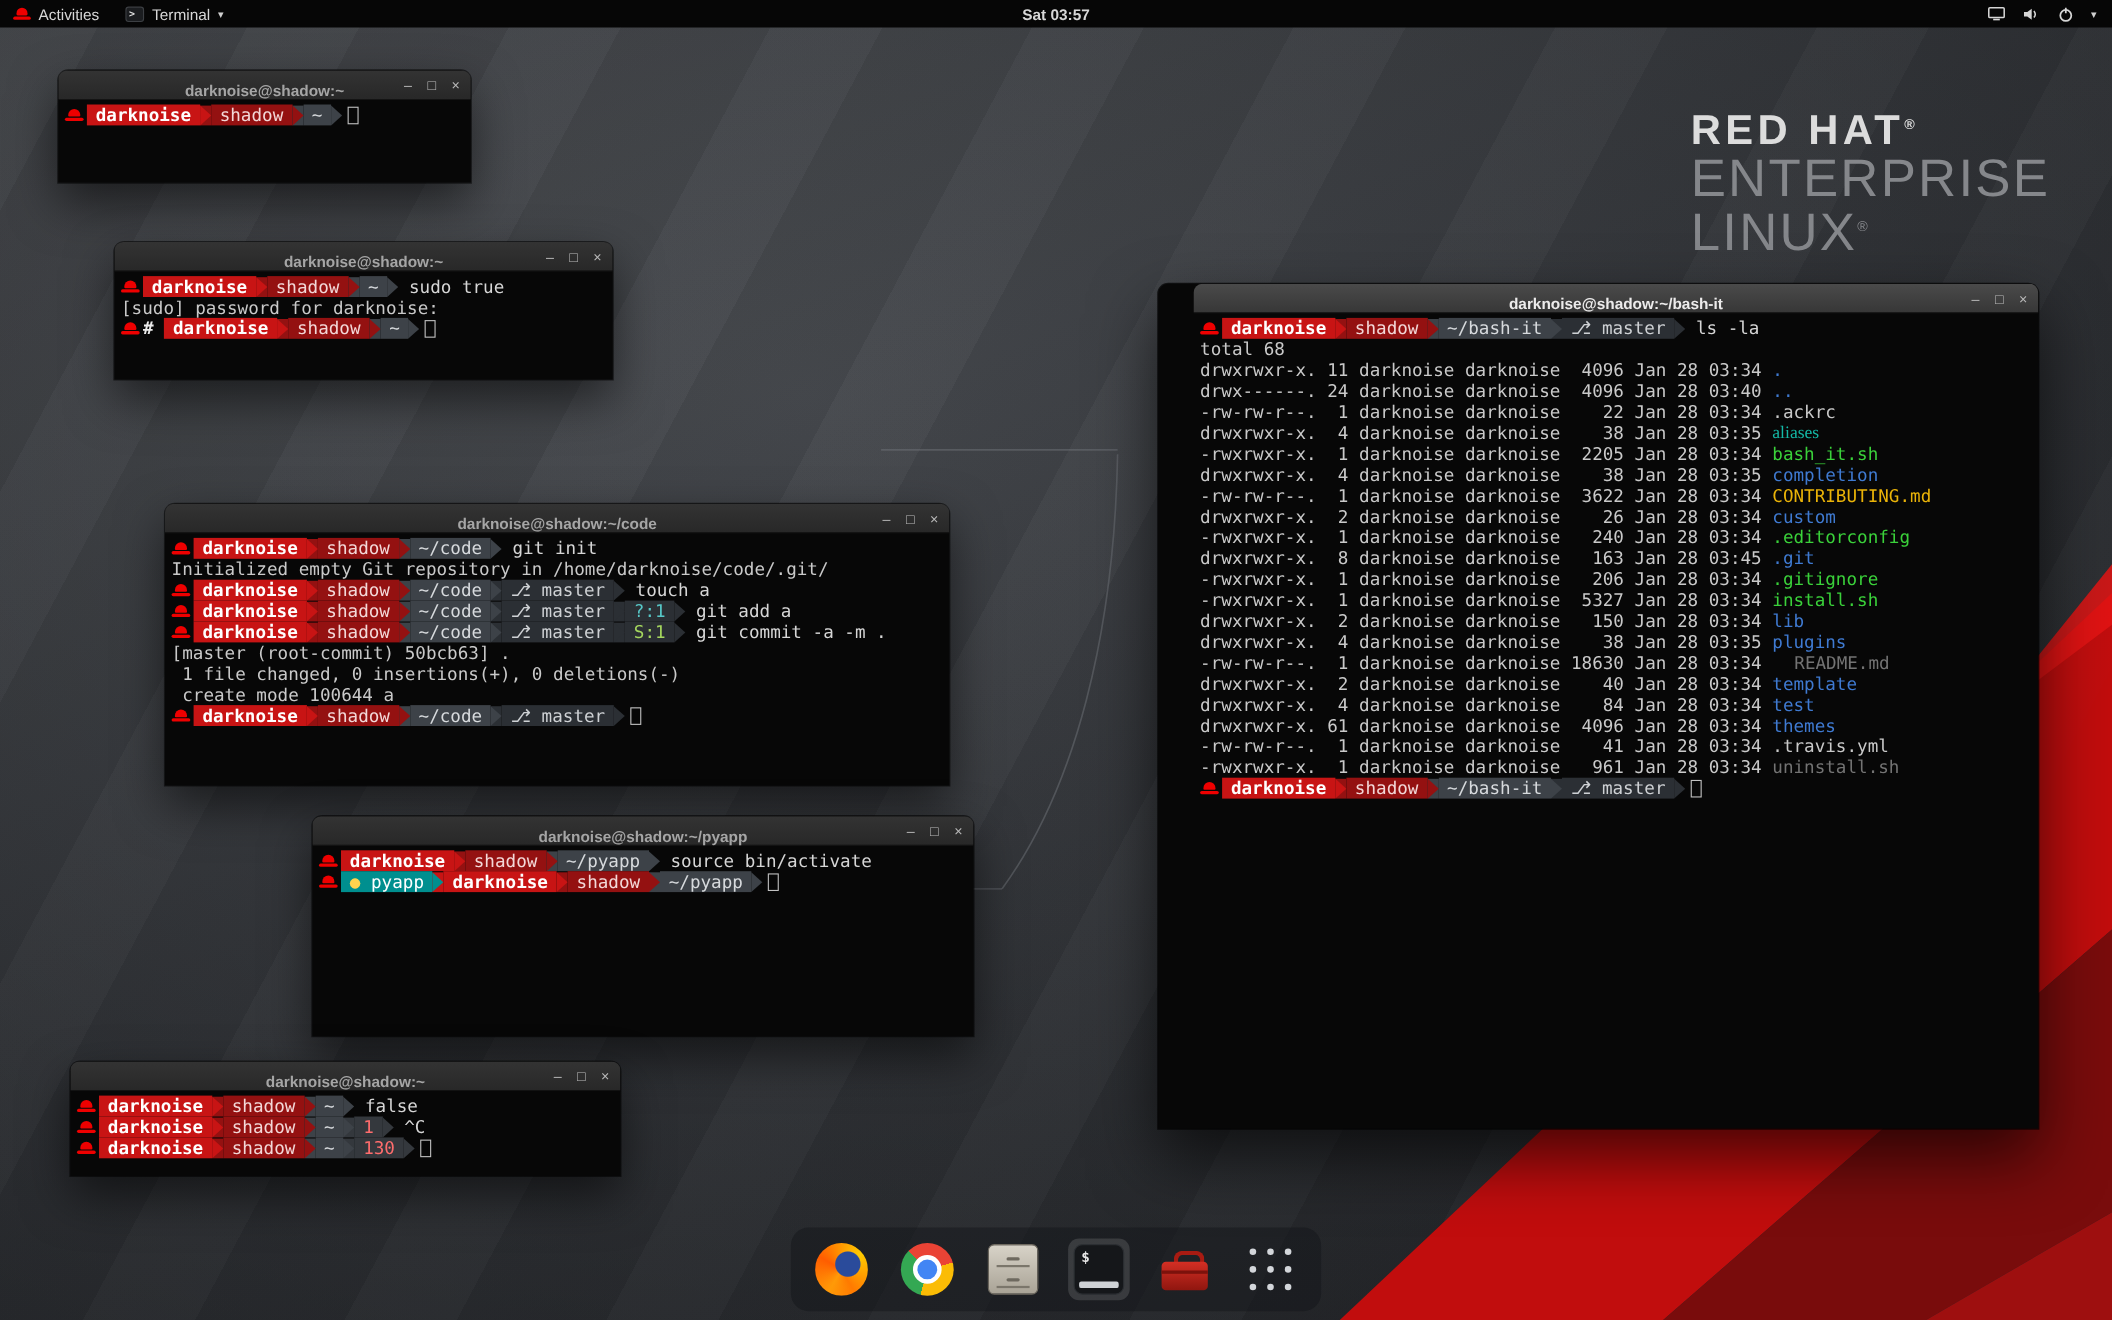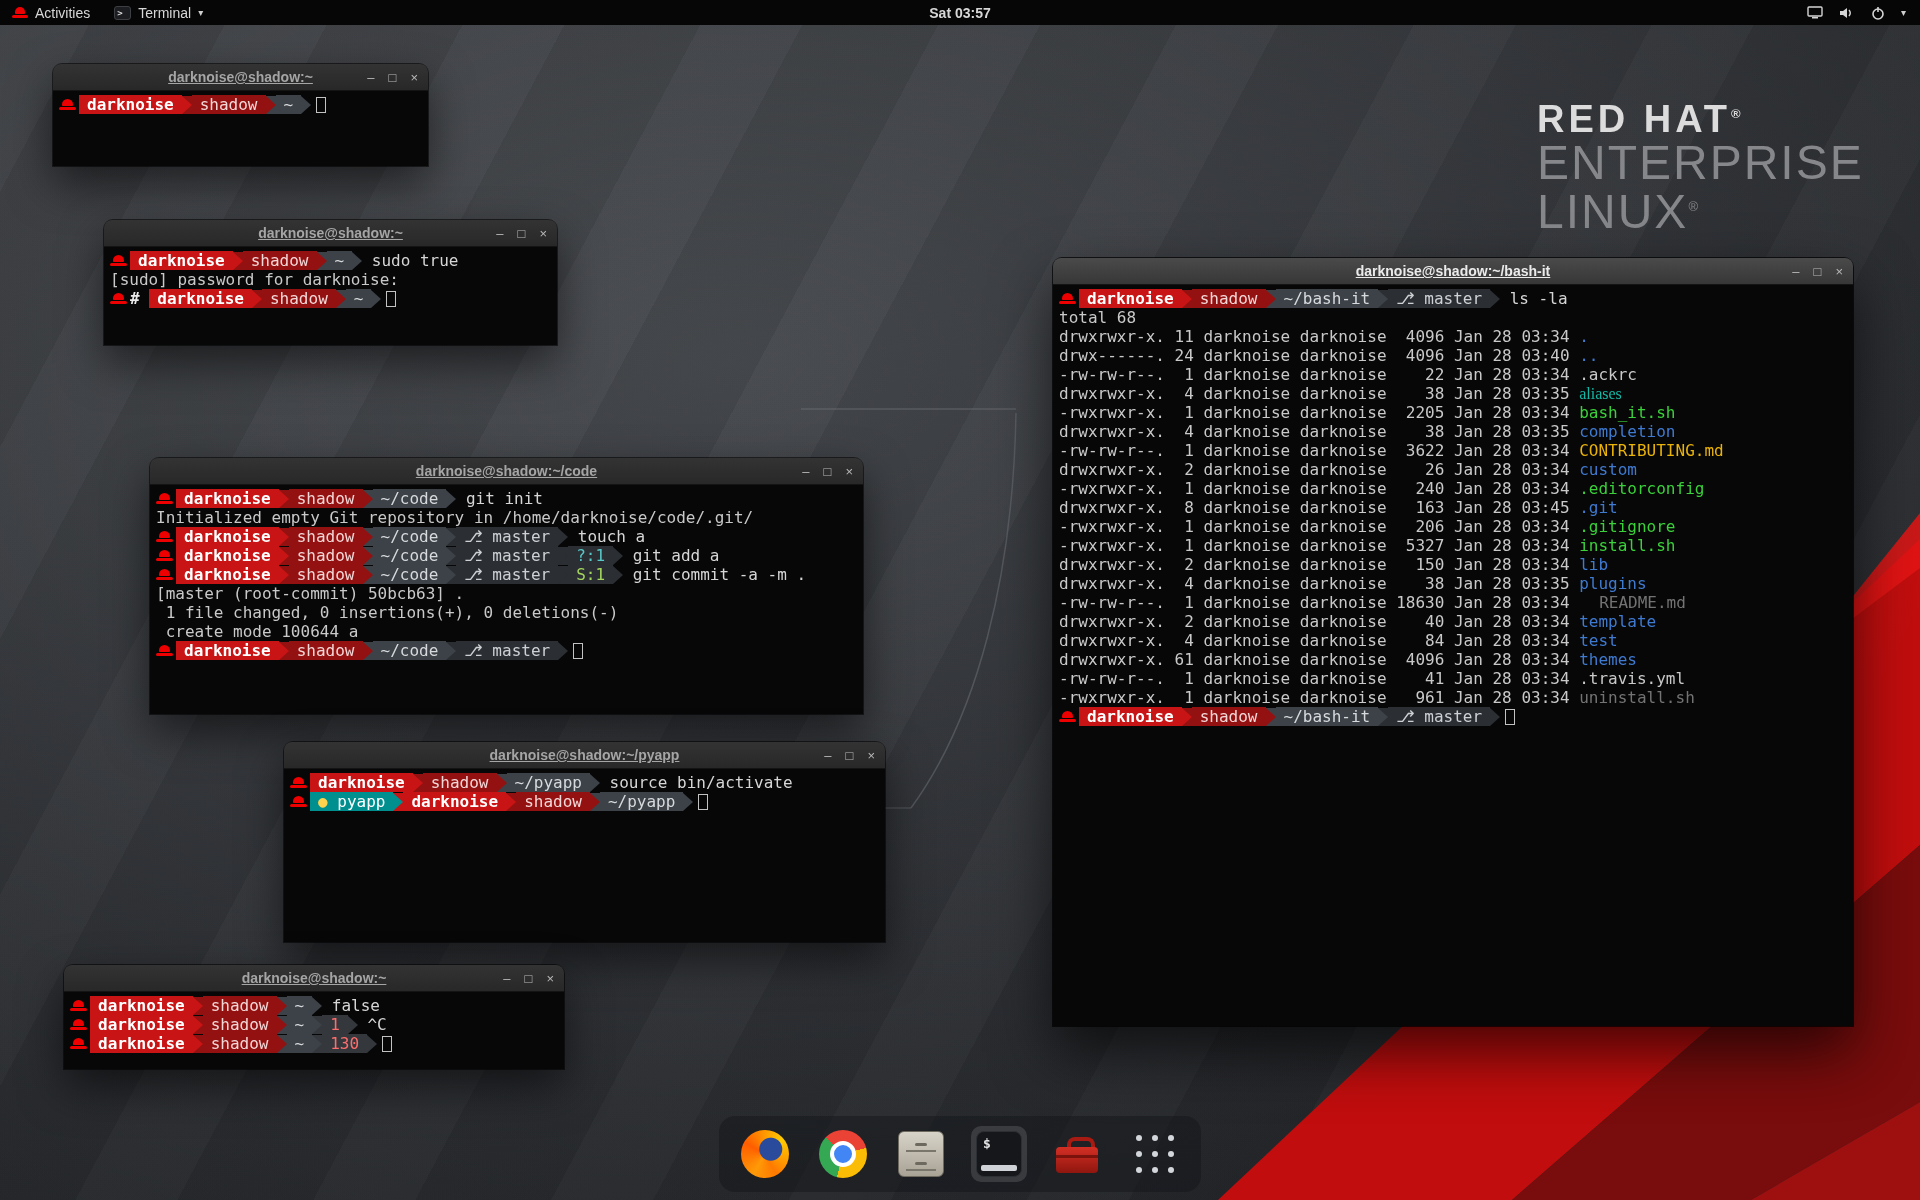--- a/index.html
+++ b/index.html
@@ -29,23 +29,23 @@
   .hat-sm { position:relative; width:16px; height:13px; }
   .hat-sm::before { content:''; position:absolute; left:3px; top:1px; width:10px; height:7px; background:#e00; border-radius:5px 5px 1px 1px; }
   .hat-sm::after  { content:''; position:absolute; left:0; top:9px; width:16px; height:3px; background:#e00; border-radius:2px; }
   .tb-term-ic { width:17px; height:14px; background:#1b1d20; border:1px solid #3c3f43; border-radius:3px; position:relative; }
   .tb-term-ic::before { content:'>'; position:absolute; left:2px; top:1px; font:700 9px "DejaVu Sans Mono",monospace; color:#ddd; }
 
   
   .window { position:absolute; display:flex; flex-direction:column; background:#070707;
     border-radius:9px 9px 0 0; box-shadow:0 18px 44px rgba(0,0,0,.55), 0 0 0 1px rgba(0,0,0,.55); z-index:5; }
   .window.focused { z-index:6; box-shadow:0 26px 60px rgba(0,0,0,.65), 0 0 0 1px rgba(0,0,0,.7); }
-  .titlebar { flex:0 0 27px; display:flex; align-items:center; justify-content:center; position:relative;
+  .titlebar { flex:0 0 27px; display:flex; align-items:flex-end; justify-content:center; position:relative;
     border-radius:8px 8px 0 0; background:linear-gradient(#333,#282828); border-bottom:1px solid #141414;
-    color:#a5a5a5; font-weight:700; font-size:14px;text-decoration:underline; }
+    color:#a5a5a5; font-weight:700; font-size:14px; }
   .window.focused .titlebar { background:linear-gradient(#4a4a4a,#373737); color:#ecebeb; }
   .winbtns { position:absolute; right:10px; top:0; height:100%; display:flex; gap:14px; align-items:center;
     font-weight:400; font-size:13px; color:#b9b9b9; }
   .term-body { flex:1; padding:4px 6px; font-family:"DejaVu Sans Mono",monospace; font-size:16px;
     color:#c9c9c9; overflow:hidden; }
   .tline { display:flex; align-items:center; height:19px; white-space:pre; }
   .seg { height:19px; line-height:19px; padding:0 8px; flex:0 0 auto; }
   .seg-ic { color:#ffd34d; }
   .arrow { width:0; height:0; border-top:9.5px solid transparent; border-bottom:9.5px solid transparent;
     border-left:10px solid transparent; flex:0 0 auto; }
@@ -187,21 +187,21 @@
       <span>×</span>
     </span>
   </div>
   <div class="term-body">
       <div class="tline"><span class="hat"></span><span class="seg" style="background: rgb(200, 20, 20); color: rgb(255, 255, 255); font-weight: bold;">darknoise</span><span class="arrow" style="border-left-color: rgb(200, 20, 20); background: rgb(148, 17, 17);"></span><span class="seg" style="background: rgb(148, 17, 17); color: rgb(243, 216, 216);">shadow</span><span class="arrow" style="border-left-color: rgb(148, 17, 17); background: rgb(61, 66, 72);"></span><span class="seg" style="background: rgb(61, 66, 72); color: rgb(215, 218, 221);">~</span><span class="arrow" style="border-left-color: rgb(61, 66, 72);"></span><span class="cmd"> false</span></div>
       <div class="tline"><span class="hat"></span><span class="seg" style="background: rgb(200, 20, 20); color: rgb(255, 255, 255); font-weight: bold;">darknoise</span><span class="arrow" style="border-left-color: rgb(200, 20, 20); background: rgb(148, 17, 17);"></span><span class="seg" style="background: rgb(148, 17, 17); color: rgb(243, 216, 216);">shadow</span><span class="arrow" style="border-left-color: rgb(148, 17, 17); background: rgb(61, 66, 72);"></span><span class="seg" style="background: rgb(61, 66, 72); color: rgb(215, 218, 221);">~</span><span class="arrow" style="border-left-color: rgb(61, 66, 72); background: rgb(52, 56, 61);"></span><span class="seg" style="background: rgb(52, 56, 61); color: rgb(255, 109, 109);">1</span><span class="arrow" style="border-left-color: rgb(52, 56, 61);"></span><span class="cmd"> ^C</span></div>
       <div class="tline"><span class="hat"></span><span class="seg" style="background: rgb(200, 20, 20); color: rgb(255, 255, 255); font-weight: bold;">darknoise</span><span class="arrow" style="border-left-color: rgb(200, 20, 20); background: rgb(148, 17, 17);"></span><span class="seg" style="background: rgb(148, 17, 17); color: rgb(243, 216, 216);">shadow</span><span class="arrow" style="border-left-color: rgb(148, 17, 17); background: rgb(61, 66, 72);"></span><span class="seg" style="background: rgb(61, 66, 72); color: rgb(215, 218, 221);">~</span><span class="arrow" style="border-left-color: rgb(61, 66, 72); background: rgb(52, 56, 61);"></span><span class="seg" style="background: rgb(52, 56, 61); color: rgb(255, 109, 109);">130</span><span class="arrow" style="border-left-color: rgb(52, 56, 61);"></span><span class="cursor"></span></div>
     </div>
 </div>
 
-<div class="window focused" style="left:1053px; top:258px; width:800px; height:768px;">
+<div class="window focused" style="left:1053px; top:258px; width:800px; height:768px;padding-left:32px;">
   <div class="titlebar">
     <span>darknoise@shadow:~/bash-it</span>
     <span class="winbtns">
       <span>–</span>
       <span>□</span>
       <span>×</span>
     </span>
   </div>
   <div class="term-body">
       <div class="tline"><span class="hat"></span><span class="seg" style="background: rgb(200, 20, 20); color: rgb(255, 255, 255); font-weight: bold;">darknoise</span><span class="arrow" style="border-left-color: rgb(200, 20, 20); background: rgb(148, 17, 17);"></span><span class="seg" style="background: rgb(148, 17, 17); color: rgb(243, 216, 216);">shadow</span><span class="arrow" style="border-left-color: rgb(148, 17, 17); background: rgb(61, 66, 72);"></span><span class="seg" style="background: rgb(61, 66, 72); color: rgb(215, 218, 221);">~/bash-it</span><span class="arrow" style="border-left-color: rgb(61, 66, 72); background: rgb(43, 47, 52);"></span><span class="seg" style="background: rgb(43, 47, 52); color: rgb(206, 209, 212);">⎇ master</span><span class="arrow" style="border-left-color: rgb(43, 47, 52);"></span><span class="cmd"> ls -la</span></div>

